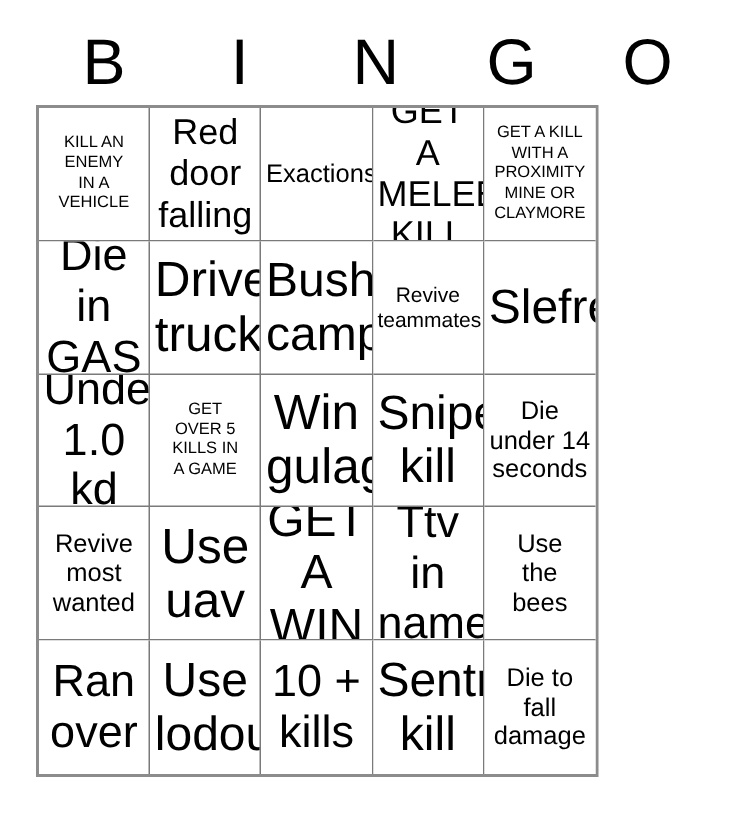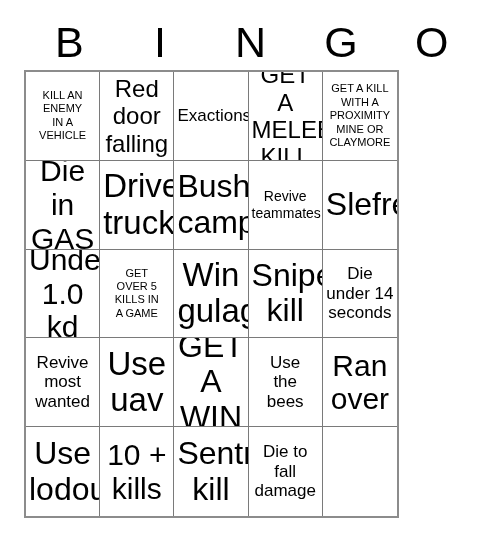--- a/index.html
+++ b/index.html
@@ -185,20 +185,24 @@
       </div>
       <div class="cell">
         <span class="cell-text fs-xxxl">Use
 uav</span>
       </div>
       <div class="cell">
         <span class="cell-text fs-xl">GET
 A WIN</span>
       </div>
       <div class="cell">
+        <span class="cell-text fs-xxl">Ttv in
+name</span>
+      </div>
+      <div class="cell">
         <span class="cell-text fs-m">Use
 the
 bees</span>
       </div>
       <div class="cell">
         <span class="cell-text fs-xxl">Ran
 over</span>
       </div>
       <div class="cell">
         <span class="cell-text fs-xl">Use

